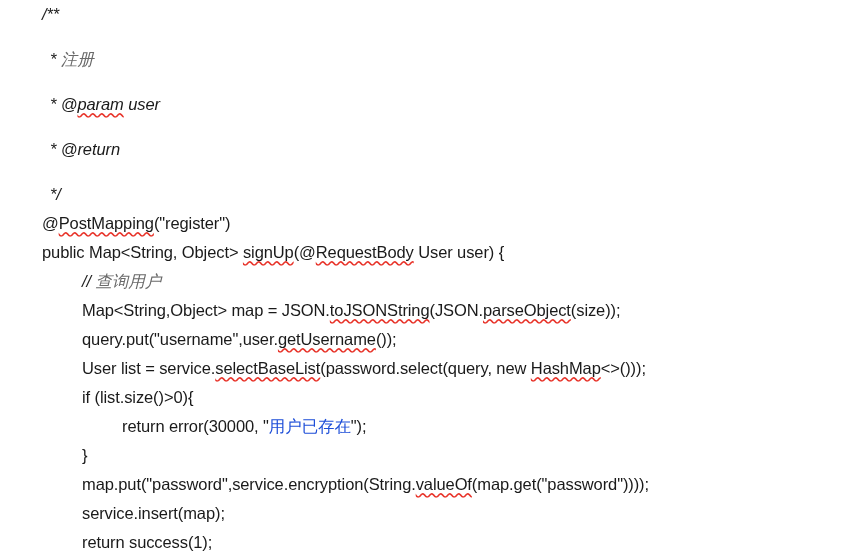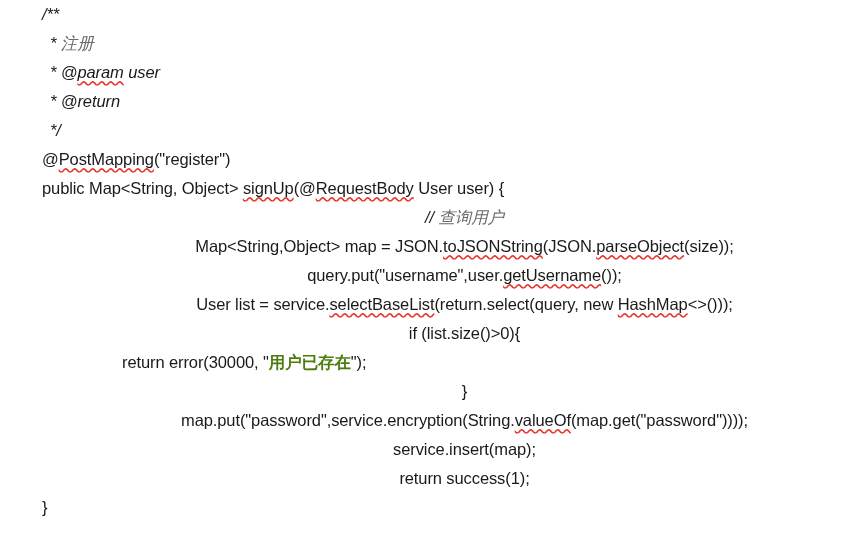--- a/index.html
+++ b/index.html
@@ -24,35 +24,34 @@
     position: relative;
     height: 29px;
     line-height: 29px;
     font-size: 16.5px;
     color: #1a1a1a;
     white-space: pre;
     letter-spacing: -0.1px;
   }
   
   .ind-0 { padding-left: 42px; }
-  .ind-star { padding-left: 50px; }
-  .ind-1 { padding-left: 82px; text-align: center; }
+  .ind-star { padding-left: 50px; margin-top: 16px; }
+  .ind-1 { padding-left: 82px; }
   .ind-2 { padding-left: 122px; }
 
   
   .comment {
     font-style: italic;
   }
   .comment .cjk {
     color: #6a6a6a;
     font-style: italic;
   }
   .cjk-str {
-    color: #4d7c0f;
-    font-weight: bold;
+    color: #1d4ed8;
   }
   .cjk {
     font-family: "DejaVu Sans", "Liberation Sans", sans-serif;
   }
 
   
   .sq {
     text-decoration: underline wavy #e8342a;
     text-decoration-skip-ink: none;
     text-underline-offset: 2px;
@@ -68,21 +67,21 @@
       <div class="code-line ind-0 comment"><span class="tok">/**</span></div>
       <div class="code-line ind-star comment"><span class="tok">* </span><span class="tok cjk">注册</span></div>
       <div class="code-line ind-star comment"><span class="tok">* @</span><span class="tok sq">param</span><span class="tok"> user</span></div>
       <div class="code-line ind-star comment"><span class="tok">* @return</span></div>
       <div class="code-line ind-star comment"><span class="tok">*/</span></div>
       <div class="code-line ind-0"><span class="tok">@</span><span class="tok sq">PostMapping</span><span class="tok">("register")</span></div>
       <div class="code-line ind-0"><span class="tok">public Map&lt;String, Object&gt; </span><span class="tok sq">signUp</span><span class="tok">(@</span><span class="tok sq">RequestBody</span><span class="tok"> User user) {</span></div>
       <div class="code-line ind-1 comment"><span class="tok">// </span><span class="tok cjk">查询用户</span></div>
       <div class="code-line ind-1"><span class="tok">Map&lt;String,Object&gt; map = JSON.</span><span class="tok sq">toJSONString</span><span class="tok">(JSON.</span><span class="tok sq">parseObject</span><span class="tok">(size));</span></div>
       <div class="code-line ind-1"><span class="tok">query.put("username",user.</span><span class="tok sq">getUsername</span><span class="tok">());</span></div>
-      <div class="code-line ind-1"><span class="tok">User list = service.</span><span class="tok sq">selectBaseList</span><span class="tok">(return.select(query, new </span><span class="tok sq">HashMap</span><span class="tok">&lt;&gt;()));</span></div>
+      <div class="code-line ind-1"><span class="tok">User list = service.</span><span class="tok sq">selectBaseList</span><span class="tok">(password.select(query, new </span><span class="tok sq">HashMap</span><span class="tok">&lt;&gt;()));</span></div>
       <div class="code-line ind-1"><span class="tok">if (list.size()&gt;0){</span></div>
       <div class="code-line ind-2"><span class="tok">return error(30000, "</span><span class="tok cjk cjk-str">用户已存在</span><span class="tok">");</span></div>
       <div class="code-line ind-1"><span class="tok">}</span></div>
       <div class="code-line ind-1"><span class="tok">map.put("password",service.encryption(String.</span><span class="tok sq">valueOf</span><span class="tok">(map.get("password"))));</span></div>
       <div class="code-line ind-1"><span class="tok">service.insert(map);</span></div>
       <div class="code-line ind-1"><span class="tok">return success(1);</span></div>
       <div class="code-line ind-0"><span class="tok">}</span></div>
     </div>
 </div>
 

